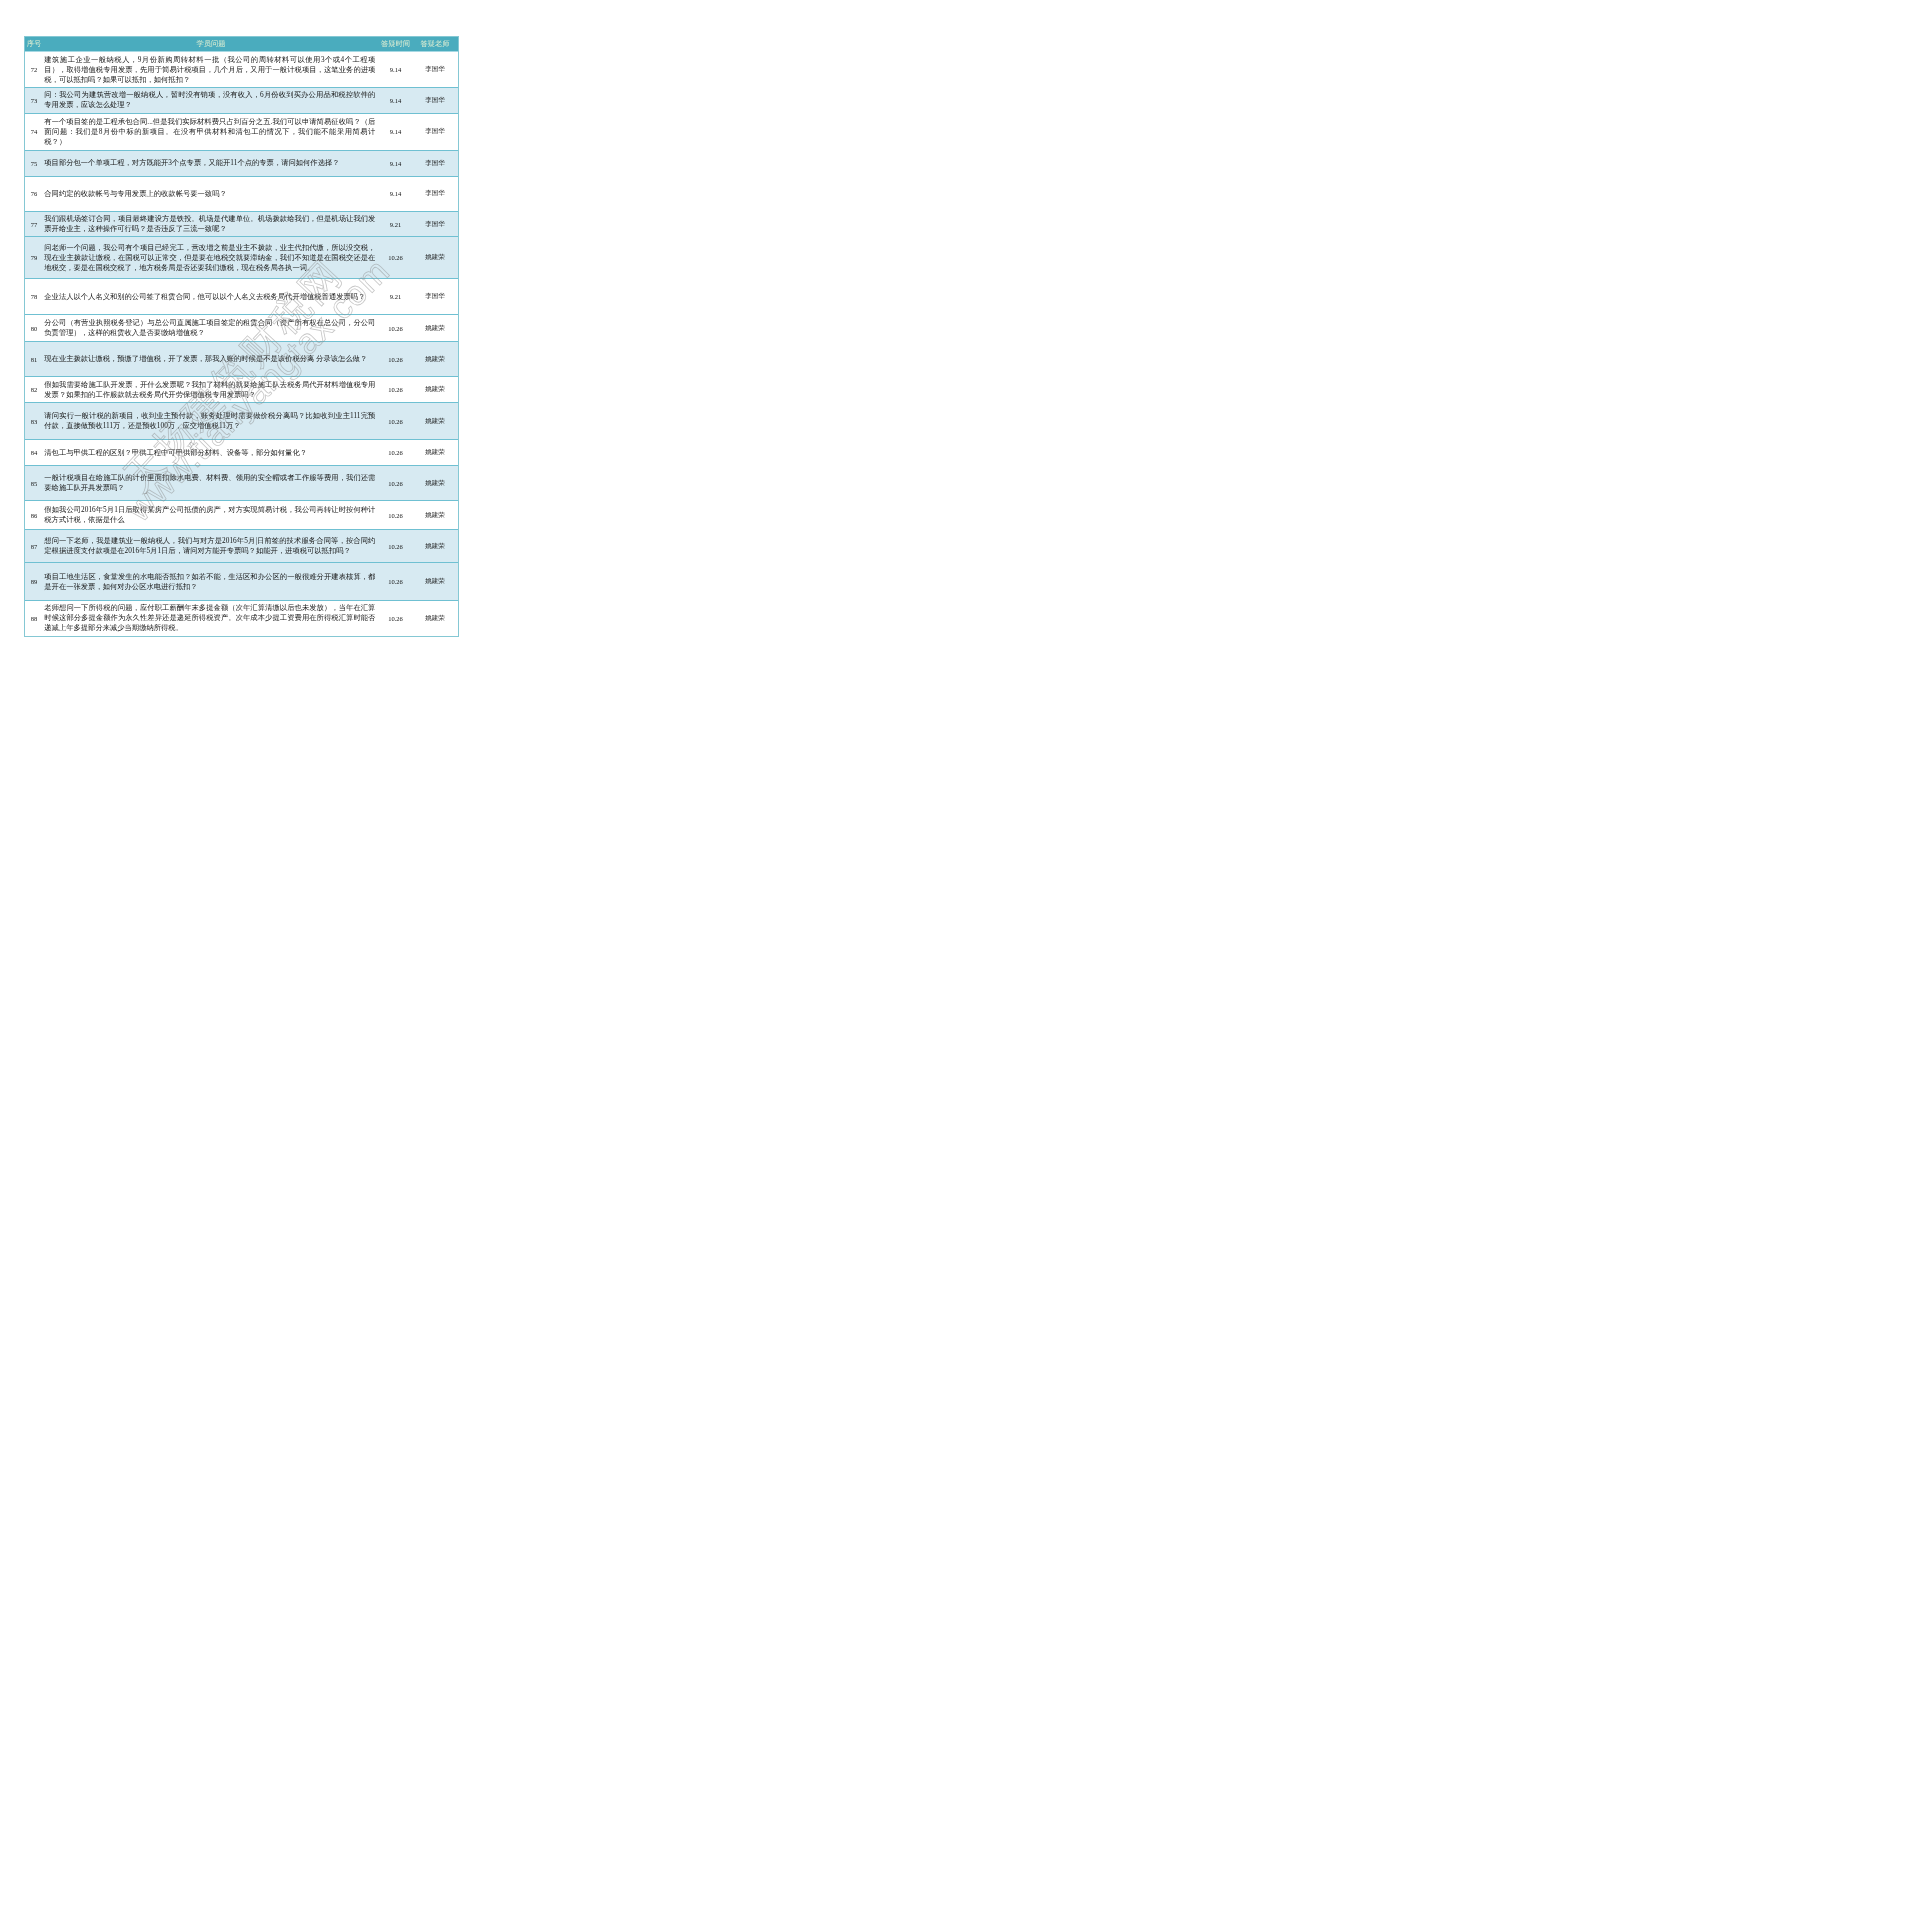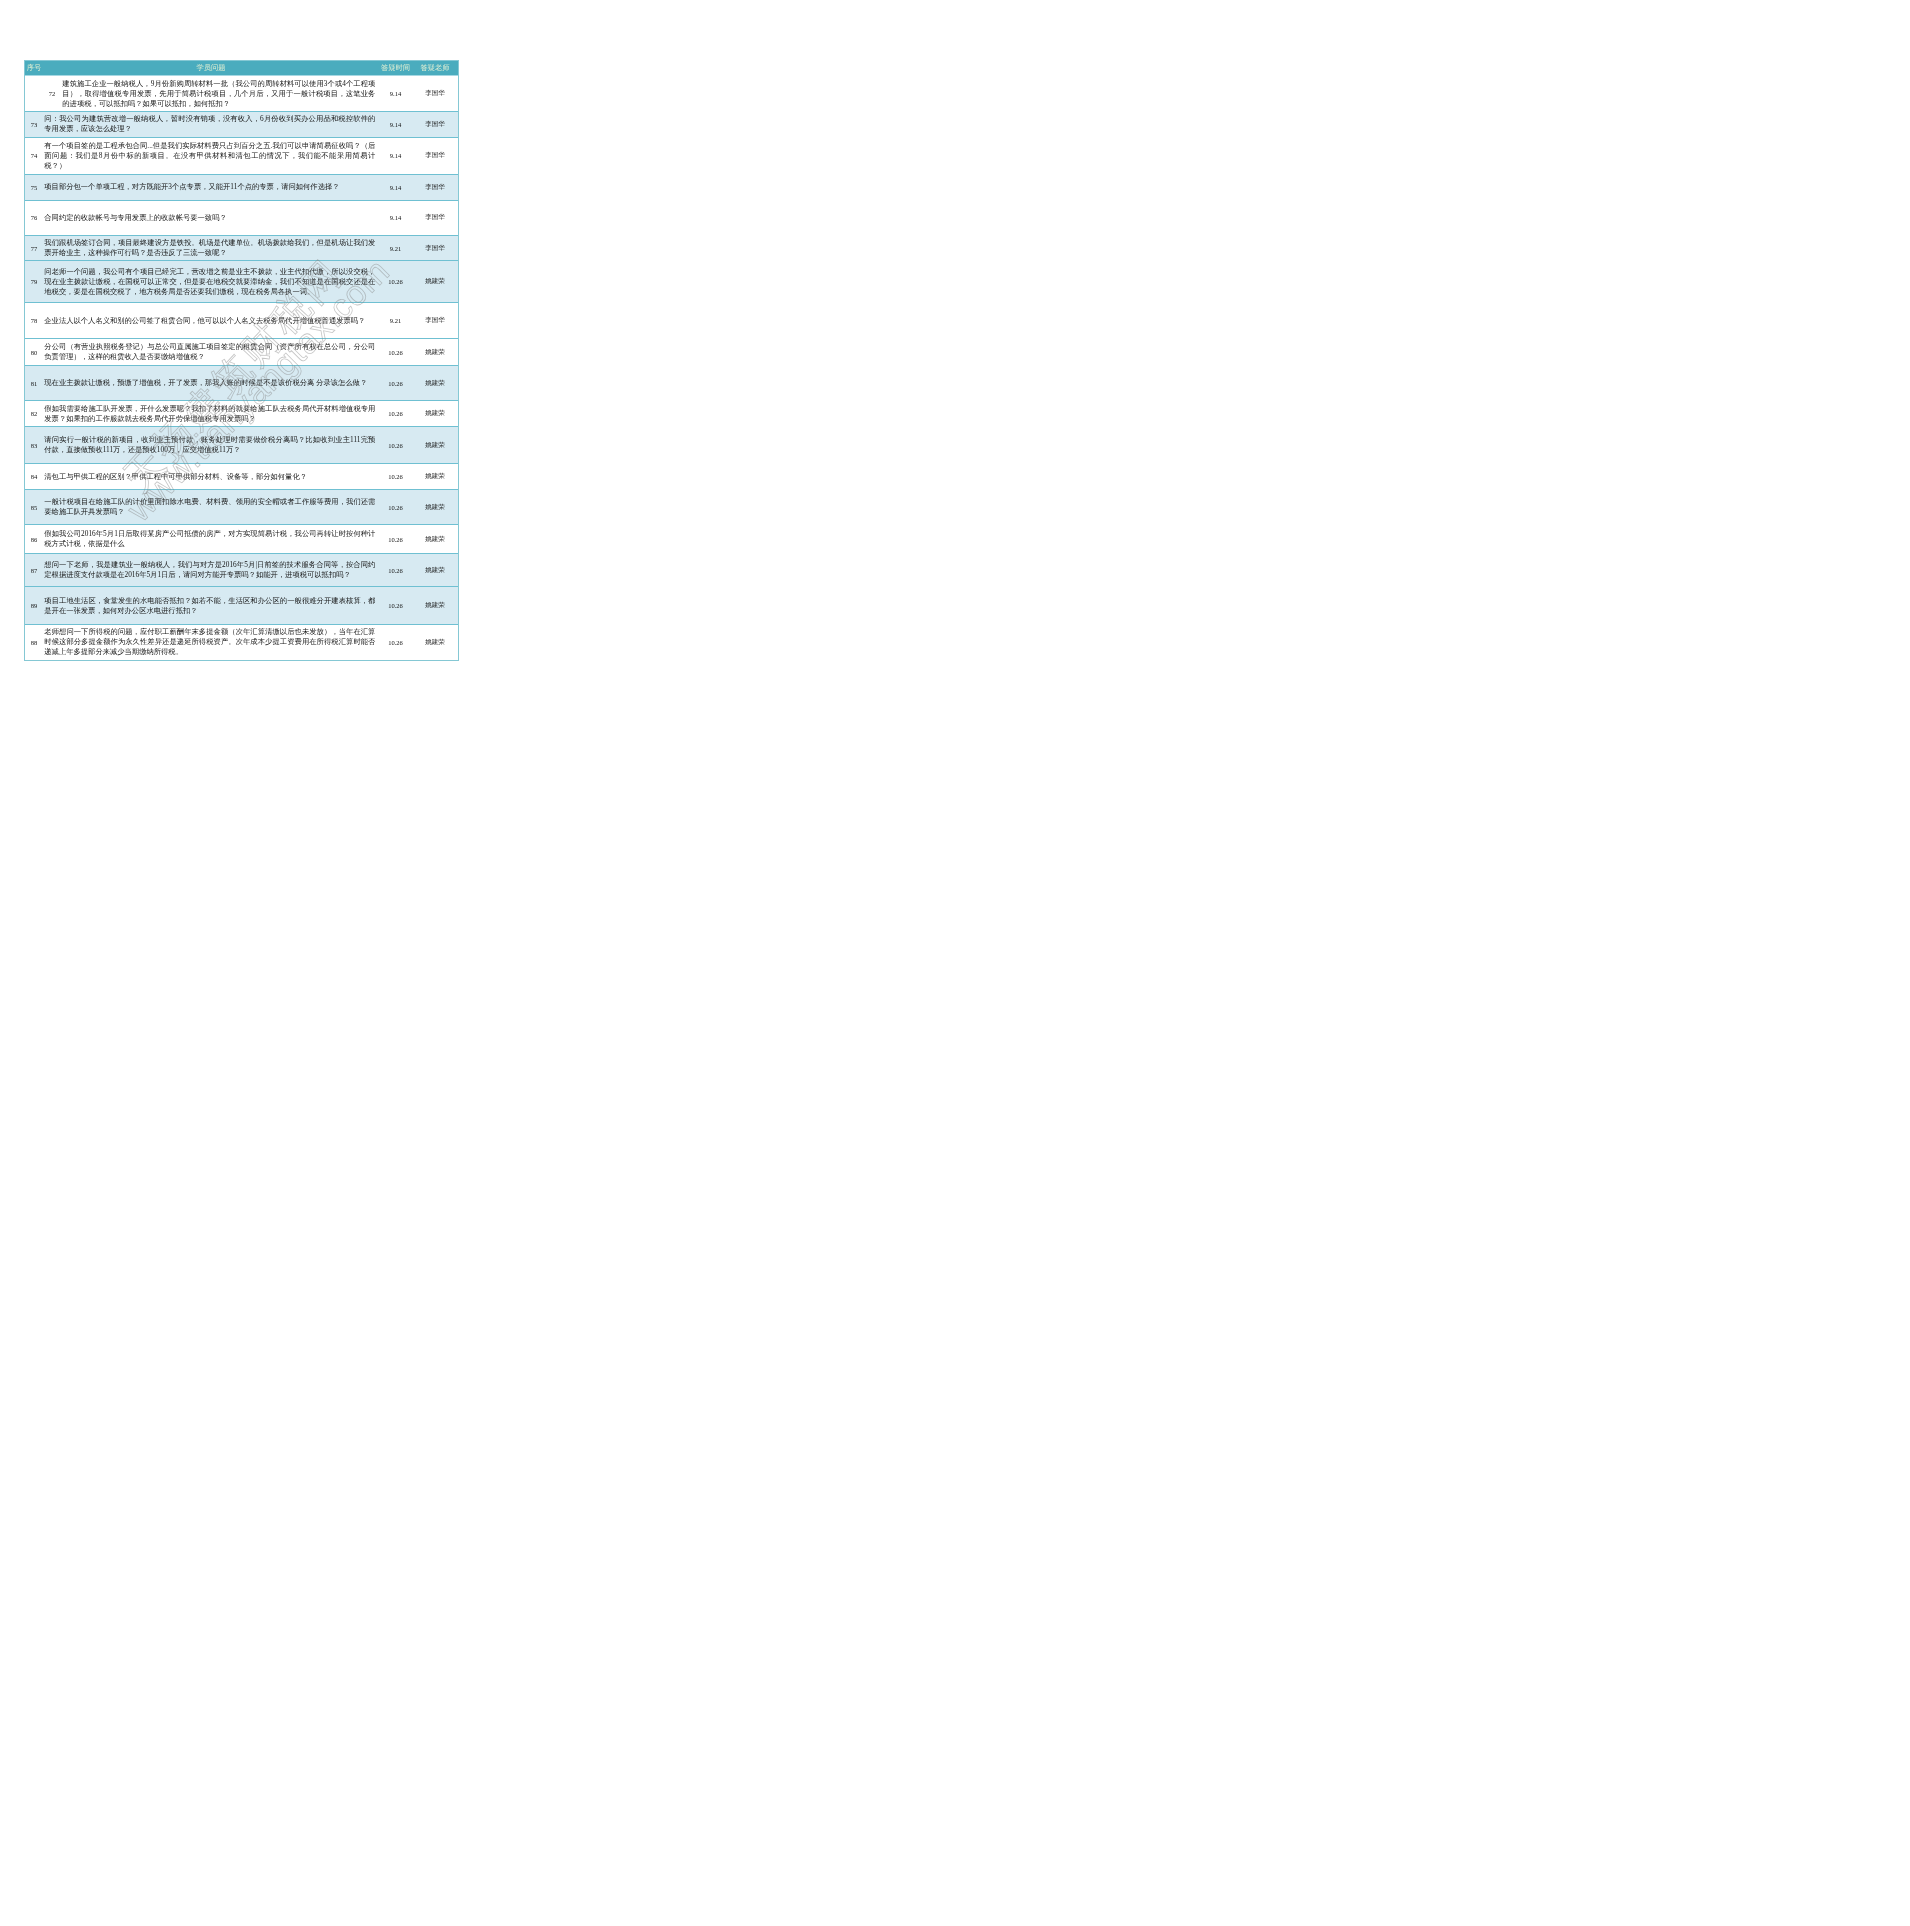--- a/index.html
+++ b/index.html
@@ -10,21 +10,20 @@
     position:relative;
   }
   .page{position:absolute;inset:0;overflow:hidden;}
 
   
   .qa-table{
     position:absolute;left:23.5px;top:36px;width:435px;
     border:1.2px solid #85c8d4;border-top-width:0.8px;
     background:#ffffff;
     box-sizing:border-box;
-    margin-top:24px;
   }
   .thead{
     display:flex;align-items:center;
     background:#4aacbe;color:#e3f0d3;
     height:14.3px;font-size:7.3px;
     border-bottom:1.9px solid #a6d8e3;
   }
   .c-no{flex:0 0 19px;text-align:center;}
   .c-q{flex:1 1 auto;min-width:0;}
   .c-t{flex:0 0 34px;text-align:center;}
@@ -69,21 +68,21 @@
 <div class="page">
 
   <div class="qa-table">
     <div class="thead">
       <div class="c-no th">序号</div>
       <div class="c-q th">学员问题</div>
       <div class="c-t th">答疑时间</div>
       <div class="c-te th">答疑老师</div>
     </div>
     <div id="tbody">
-        <div class="trow" style="min-height: 33px; padding-left: 18px;">
+        <div class="trow" style="min-height: 33px;">
     <div class="c-no td num">72</div>
     <div class="c-q td q">建筑施工企业一般纳税人，9月份新购周转材料一批（我公司的周转材料可以使用3个或4个工程项目），取得增值税专用发票，先用于简易计税项目，几个月后，又用于一般计税项目，这笔业务的进项税，可以抵扣吗？如果可以抵扣，如何抵扣？</div>
     <div class="c-t td time">9.14</div>
     <div class="c-te td teacher">李国华</div>
   </div>
         <div class="trow shade" style="min-height: 26px;">
     <div class="c-no td num">73</div>
     <div class="c-q td q">问：我公司为建筑营改增一般纳税人，暂时没有销项，没有收入，6月份收到买办公用品和税控软件的专用发票，应该怎么处理？</div>
     <div class="c-t td time">9.14</div>
     <div class="c-te td teacher">李国华</div>

